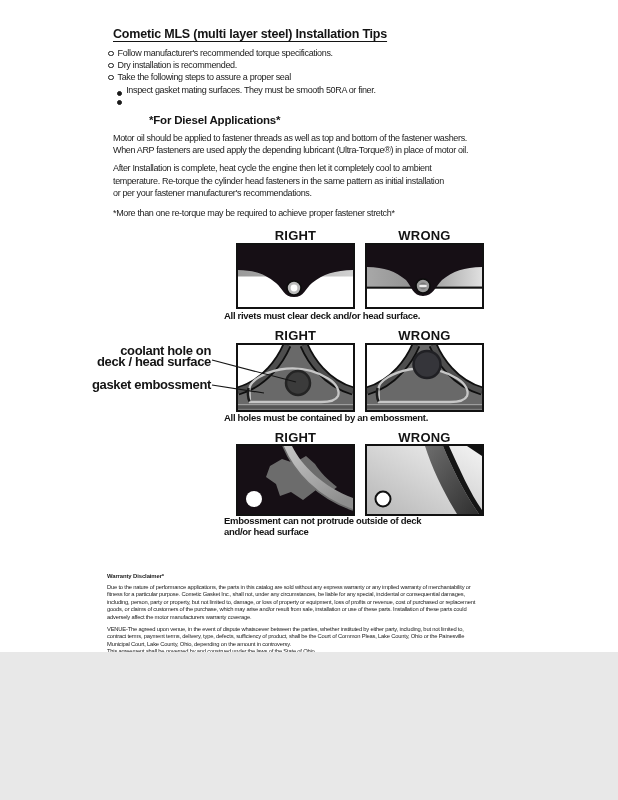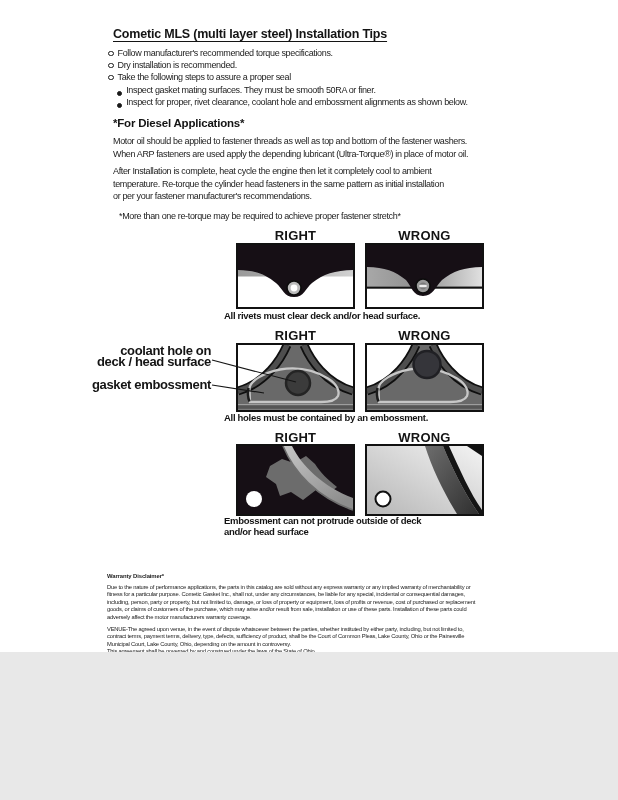--- a/index.html
+++ b/index.html
@@ -19,22 +19,22 @@
   .b-row{ display:flex; align-items:flex-start; line-height:12.2px; margin-left:-5px; white-space:nowrap; }
   .b-row .bm{
     flex:0 0 auto; width:3.5px; height:3.5px; border:1px solid #1a1a1a; border-radius:50%;
     margin:3.5px 4px 0 0; background:transparent;
   }
   .sub{ margin-left:4px;align-items:flex-end; }
   .sub .bm{ background:#1a1a1a; width:3.2px; height:3.2px; margin-top:3.8px; }
   .body-txt, .b-row .bt{ font-size:9px; letter-spacing:-0.35px; color:#1c1c1c; }
   .para{ margin-top:5px; }
   .para > div{ white-space:nowrap; line-height:12.6px; }
-  .diesel-h{ font-size:11.5px; font-weight:bold; letter-spacing:-0.2px; margin-top:9px; line-height:13px; white-space:nowrap; color:#141414;}
-  .note{ margin-top:7px; white-space:nowrap; line-height:12.6px;margin-left:6px;}
+  .diesel-h{ font-size:11.5px; font-weight:bold; letter-spacing:-0.2px; margin-top:9px; line-height:13px; white-space:nowrap; color:#141414;margin-left:36px;}
+  .note{ margin-top:7px; white-space:nowrap; line-height:12.6px;}
   
   .dg-label{
     position:absolute; width:119px; text-align:center;
     font-size:13px; font-weight:bold; letter-spacing:0.2px; color:#141414;
   }
   .dg-box{ position:absolute; width:119px; }
   .dg-box svg{ display:block; }
   .dg-cap{
     position:absolute; left:224px; font-size:9.5px; font-weight:bold; letter-spacing:-0.3px;
     color:#141414;
@@ -75,21 +75,20 @@
       <div class="b-row">
         <span class="bm"></span>
         <span class="bt">Take the following steps to assure a proper seal</span>
       </div>
       <div class="b-row sub">
         <span class="bm"></span>
         <span class="bt">Inspect gasket mating surfaces.  They must be smooth 50RA or finer.</span>
       </div>
       <div class="b-row sub">
         <span class="bm"></span>
-        <span class="bt">Inspect for proper, rivet clearance, coolant hole and embossment alignments as shown below.</span>
       </div>
     </div>
 
     <div class="diesel-h">*For Diesel Applications*</div>
     <div class="para body-txt">
         <div>Motor oil should be applied to fastener threads as well as top and bottom of the fastener washers.</div>
         <div>When ARP fasteners are used apply the depending lubricant (Ultra-Torque®) in place of motor oil.</div>
       </div>
     <div class="para body-txt">
         <div>After Installation is complete, heat cycle the engine then let it completely cool to ambient</div>

